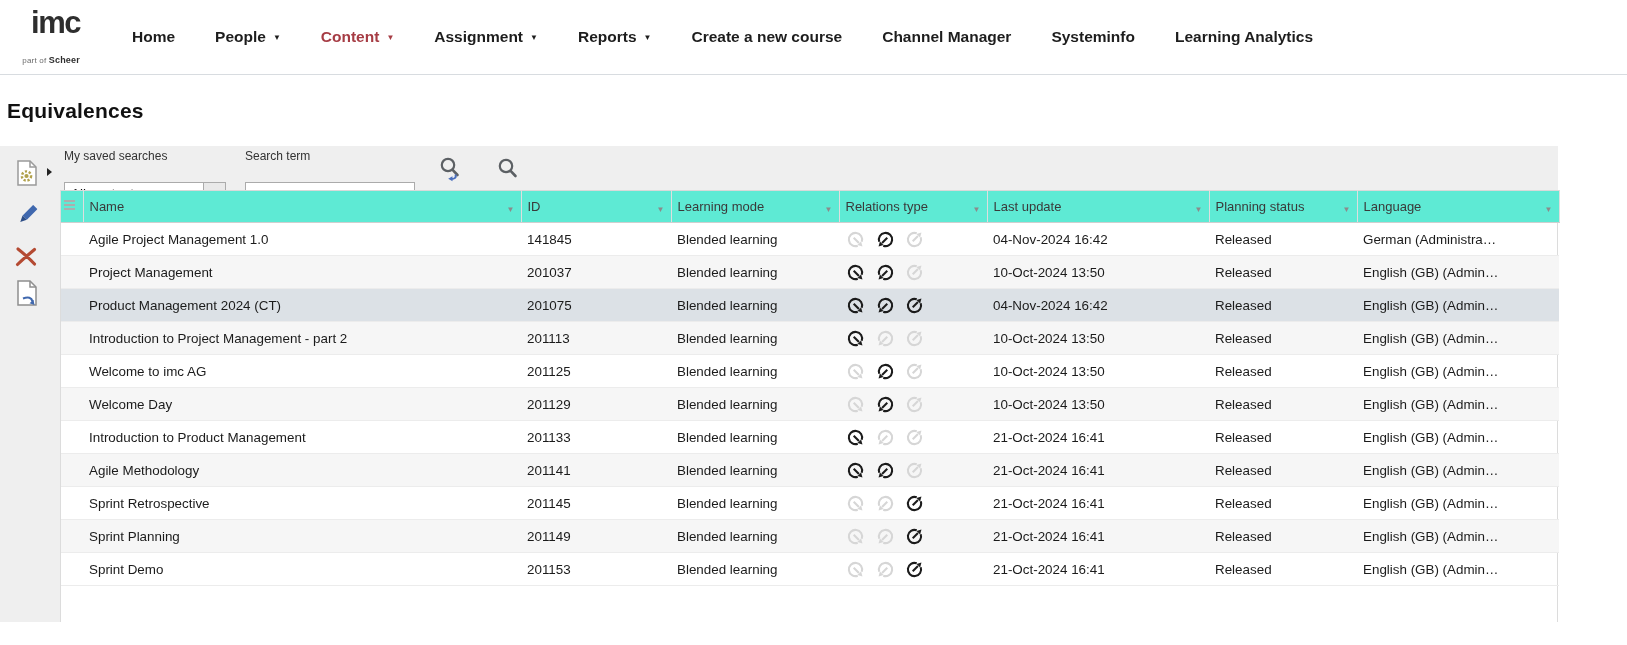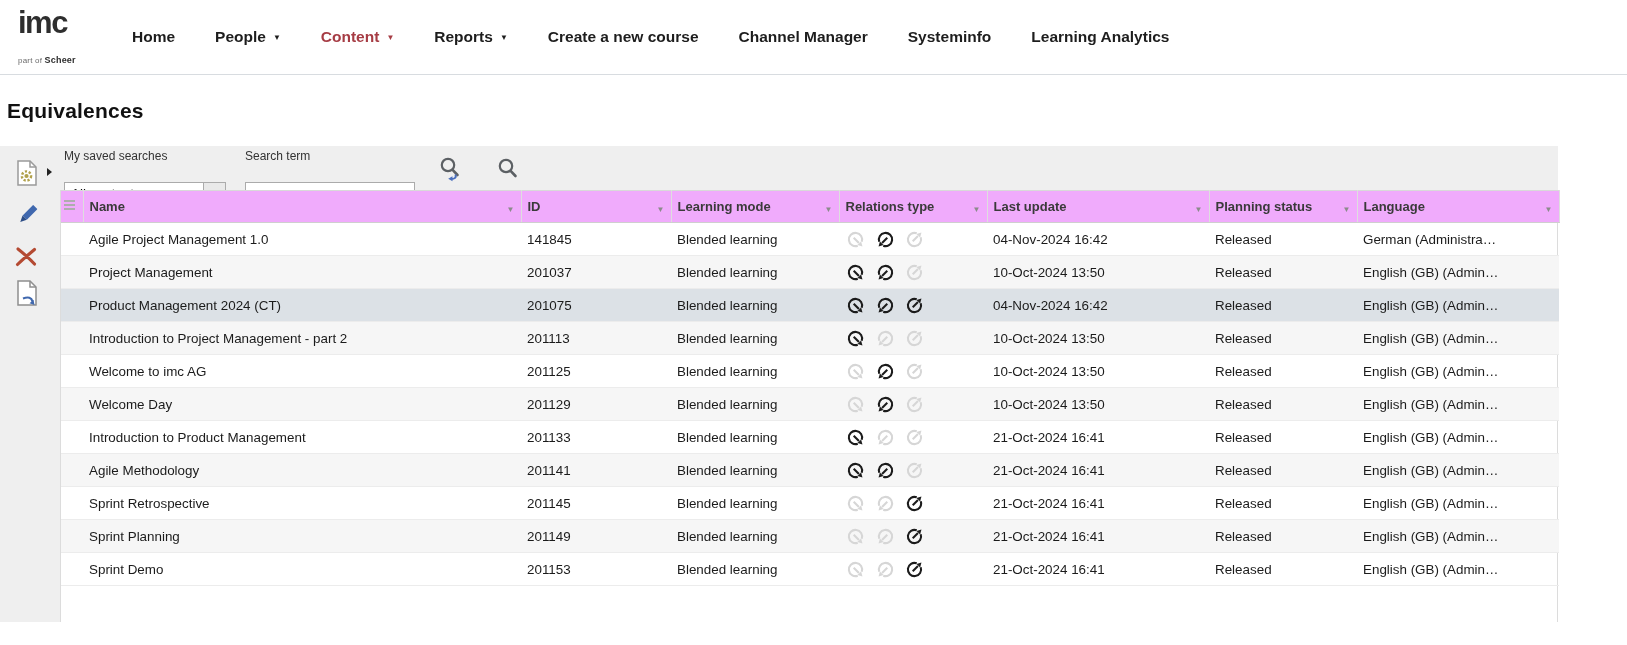--- a/index.html
+++ b/index.html
@@ -1,21 +1,21 @@
 <!DOCTYPE html>
 <html><head>
 <meta charset="utf-8">
 <style>
   * { margin:0; padding:0; box-sizing:border-box; }
   html,body { width:1627px; height:645px; background:#fff; font-family:"Liberation Sans","DejaVu Sans",sans-serif; color:#1d1d1d; overflow:hidden; }
   body { position:relative; }
 
   
   .topbar { height:75px; border-bottom:1px solid #d8dce0; display:flex; align-items:center; padding-left:18px; background:#fff; }
-  .logo { margin-right:32px; width:62px; }
+  .logo { margin-right:32px; width:62px;text-align:right; }
   .logo-main { font-size:31px; font-weight:bold; letter-spacing:-1.5px; color:#2e2e2e; line-height:0.9; }
   .logo-sub { font-size:8px; color:#6b6b6b; margin-top:18px; letter-spacing:.2px; }
   .logo-sub b { color:#2e2e2e; font-size:9px; }
   .nav { display:flex; align-items:center; }
   .nav a { display:block; padding:8px 20px; font-size:15.5px; font-weight:bold; color:#1d1d1d; text-decoration:none; white-space:nowrap; cursor:pointer; }
   .nav a.active { color:#a63c44; }
   .nav a.has-caret::after { content:"▼"; font-size:8px; margin-left:7px; position:relative; top:-2px; }
 
   
   .titlezone { height:70px; padding:24px 0 0 7px; background:#fff; }
@@ -42,21 +42,21 @@
   .combo .dd::after { content:"▼"; font-size:8px; color:#7b7b7b; }
   .f-term input { width:170px; height:23px; border:1px solid #ababab; background:#fff; font-size:13.5px; padding:0 6px; outline:none; }
   .iconbtn { position:absolute; top:8px; width:32px; height:32px; background:transparent; border:none; cursor:pointer; padding:0; }
   .b-run { left:434px; } .b-search { left:492px; }
 
   
   .tablewrap { position:absolute; left:60px; top:44px; width:1498px; height:432px; background:#fff; border-left:1px solid #dcdcdc; border-right:1px solid #dcdcdc; }
   table { width:1498px; border-collapse:collapse; table-layout:fixed; }
   col.c-handle{width:22px;} col.c-name{width:438px;} col.c-id{width:150px;} col.c-mode{width:168px;}
   col.c-rel{width:148px;} col.c-upd{width:222px;} col.c-status{width:148px;} col.c-lang{width:202px;}
-  thead th { height:32px; background:#f0abfc; border-top:1px solid #d9d9d9; border-bottom:1px solid #cfcfcf; border-right:1px solid #dedede; text-align:left; font-size:13px; font-weight:bold; color:#3a3a3a; padding:0 18px 0 6px; position:relative; white-space:nowrap; overflow:hidden; cursor:pointer; }
+  thead th { height:32px; background:#5eead4; border-top:1px solid #d9d9d9; border-bottom:1px solid #cfcfcf; border-right:1px solid #dedede; text-align:left; font-size:13px; font-weight:normal; color:#3a3a3a; padding:0 18px 0 6px; position:relative; white-space:nowrap; overflow:hidden; cursor:pointer; }
   thead th .filter-arrow { position:absolute; right:6px; top:50%; transform:translateY(-50%); cursor:pointer; }
   thead th .filter-arrow::after { content:"▼"; font-size:8px; color:#8b8b8b; }
   .hamburger { display:inline-block; width:11px; margin-left:1px; }
   .hamburger i { display:block; height:2px; background:#adadad; margin:2px 0; }
   tbody td { height:33px; font-size:13.4px; color:#1b1b1b; padding:0 6px; border-bottom:1px solid #ececec; white-space:nowrap; overflow:hidden; }
   tbody tr { cursor:pointer; }
   tbody tr.alt { background:#f6f6f6; }
   tbody tr.selected { background:#dce1e6; }
 
   
@@ -75,20 +75,21 @@
 
 <header class="topbar">
   <div class="logo">
     <div class="logo-main">imc</div>
     <div class="logo-sub"><span>part of</span> <b>Scheer</b></div>
   </div>
   <nav class="nav">
     <a>Home</a>
     <a class="has-caret">People</a>
     <a class="active has-caret">Content</a>
+    <a class="has-caret">Assignment</a>
     <a class="has-caret">Reports</a>
     <a>Create a new course</a>
     <a>Channel Manager</a>
     <a>Systeminfo</a>
     <a>Learning Analytics</a>
   </nav>
 </header>
 
 <div class="titlezone">
   <h1>Equivalences</h1>

